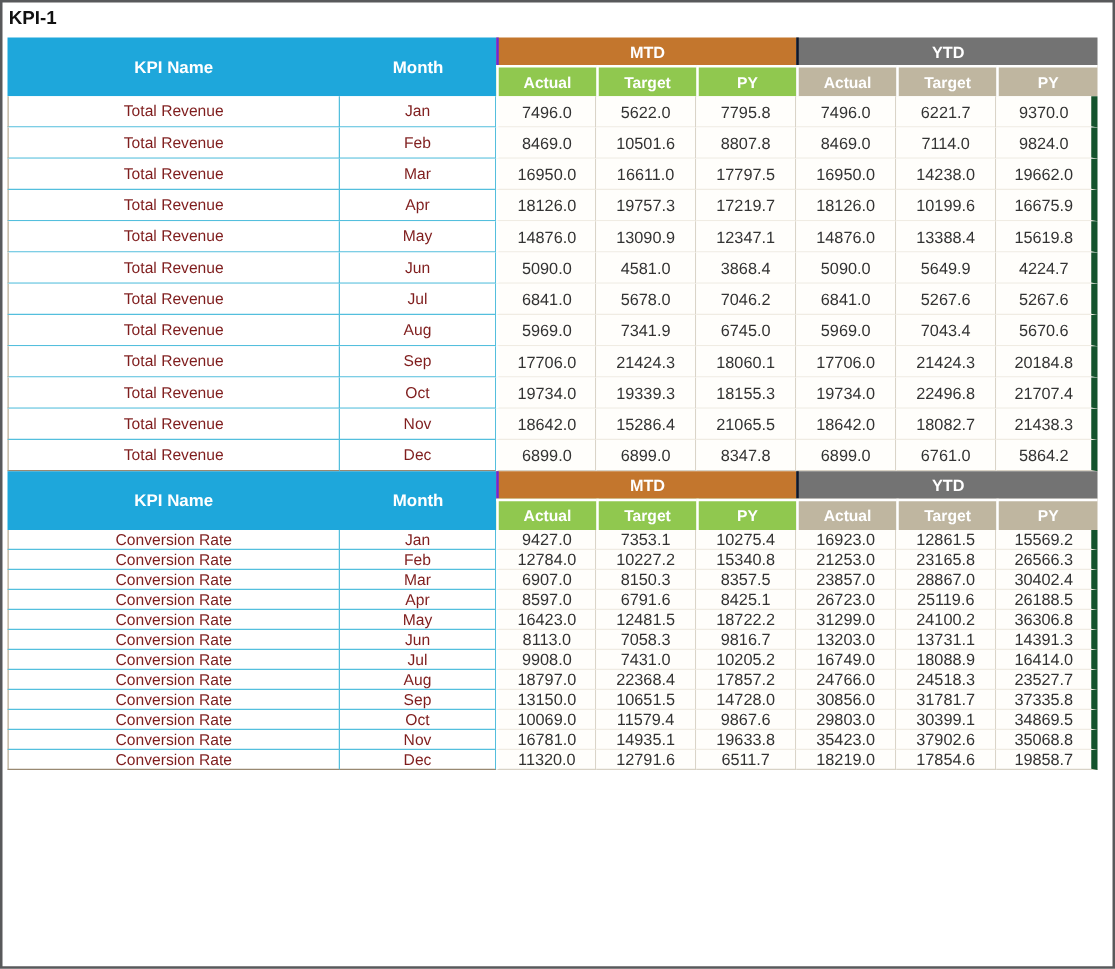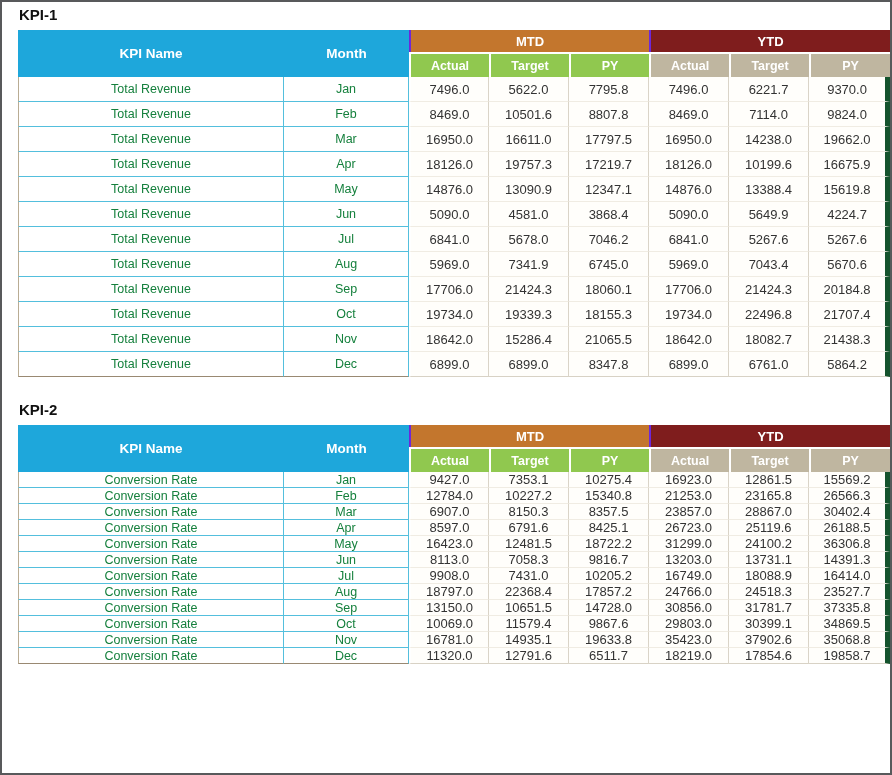--- a/index.html
+++ b/index.html
@@ -4,54 +4,54 @@
 <style>
   * { box-sizing: border-box; }
   html, body { margin: 0; padding: 0; }
   body {
     width: 892px; height: 775px;
     background: #ffffff;
     border: 2px solid #58595b;
     font-family: "Liberation Sans", sans-serif;
     overflow: hidden;
   }
-  .window { padding: 2px 0 0 4px; margin-left: 12px; }
+  .window { padding: 2px 0 0 4px; }
 
   .kpi-title {
     font-size: 15px; font-weight: bold; color: #111111;
     padding: 2px 0 6px 1px; line-height: 18px;
   }
   .section-2 .kpi-title { margin-top: 22px; }
 
   table.kpi-table {
     border-collapse: separate; border-spacing: 0;
     table-layout: fixed; width: 872px; border-radius: 13px;
   }
 
   
   th { font-weight: bold; color: #ffffff; text-align: center; padding: 0; }
   th.head-blue {
     background: #1ea7db; font-size: 13.5px; height: 47px;
   }
   tr.band-row th.band { height: 22px; font-size: 13px; }
   th.band-mtd { background: #c3762d; border-left: 2px solid #6d28d9; }
-  th.band-ytd { background: #7f1d1d; border-left: 2px solid #6d28d9; }
+  th.band-ytd { background: #737373; border-left: 2px solid #0f172a; }
   tr.sub-row th.sub {
     height: 25px; font-size: 12.5px;
     border-left: 2px solid #ffffff; border-top: 2px solid #ffffff;
   }
   th.sub-mtd { background: #90c84f; }
   th.sub-ytd { background: #bfb6a0; }
 
   
   .t1 tbody tr { height: 25px; }
   .t2 tbody tr { height: 16px; }
   td { padding: 0; text-align: center; vertical-align: middle; }
   td.cell-name, td.cell-month {
-    font-size: 12.5px; color: #15803d; background: #ffffff;
+    font-size: 12.5px; color: #7f1d1d; background: #ffffff;
     border-bottom: 1px solid #54bfdd; border-right: 1px solid #54bfdd; text-align: center;
   }
   td.cell-name { border-left: 1px solid #b9ac93; }
   td.cell-num {
     font-size: 13px; color: #333333; background: #fffefb;
     border-bottom: 1px solid #f0ece3; border-right: 1px solid #dad4c8;
   }
   td.cell-num.mtd-first { border-left: 2px solid #ffffff; }
   td.cell-num.last { border-right: 5px solid #14532d; }
   tr.row-last td.cell-name, tr.row-last td.cell-month { border-bottom: 1px solid #998972; }
@@ -210,21 +210,20 @@
     <td class="cell-num">8347.8</td>
     <td class="cell-num">6899.0</td>
     <td class="cell-num">6761.0</td>
     <td class="cell-num last">5864.2</td>
   </tr>
         </tbody>
     </table>
   </section>
 
   <section class="section-2">
-    <div class="kpi-title">KPI-2</div>
     <table class="kpi-table t2">
       <colgroup>
         <col style="width:266px">
           <col style="width:125px">
         <col style="width:80px">
           <col style="width:80px">
           <col style="width:80px">
         <col style="width:80px">
           <col style="width:80px">
           <col style="width:81px">

